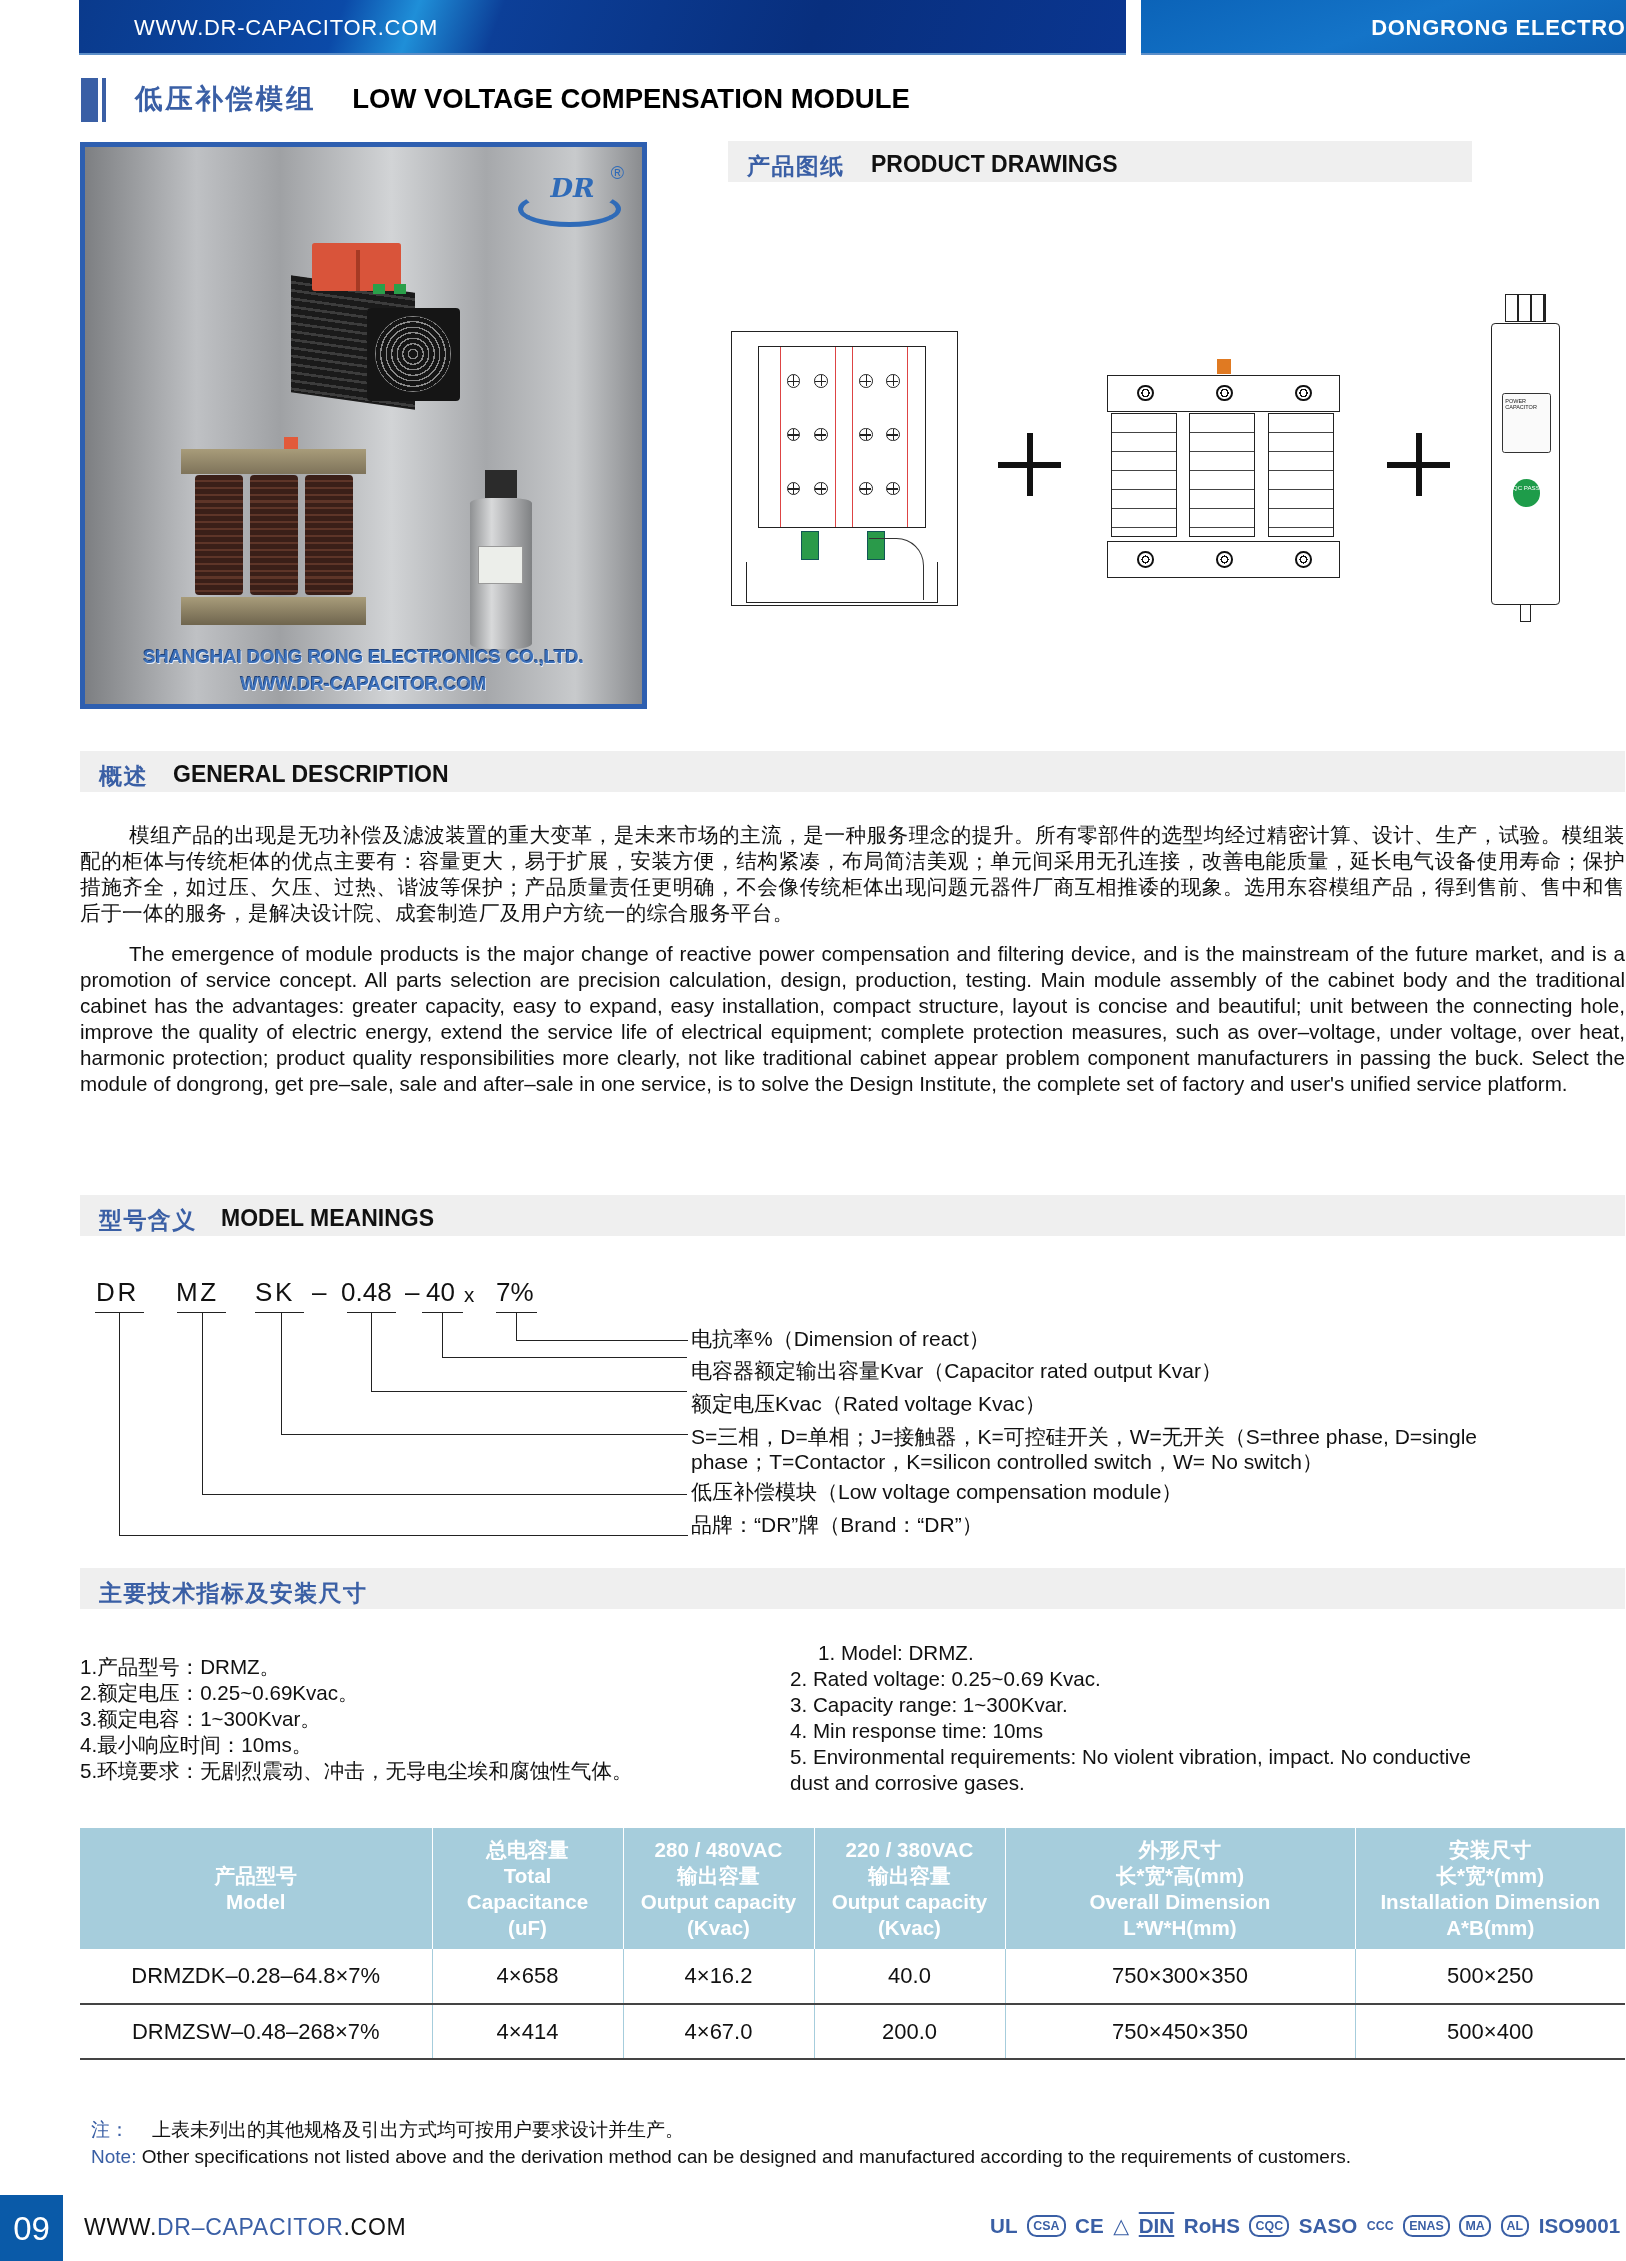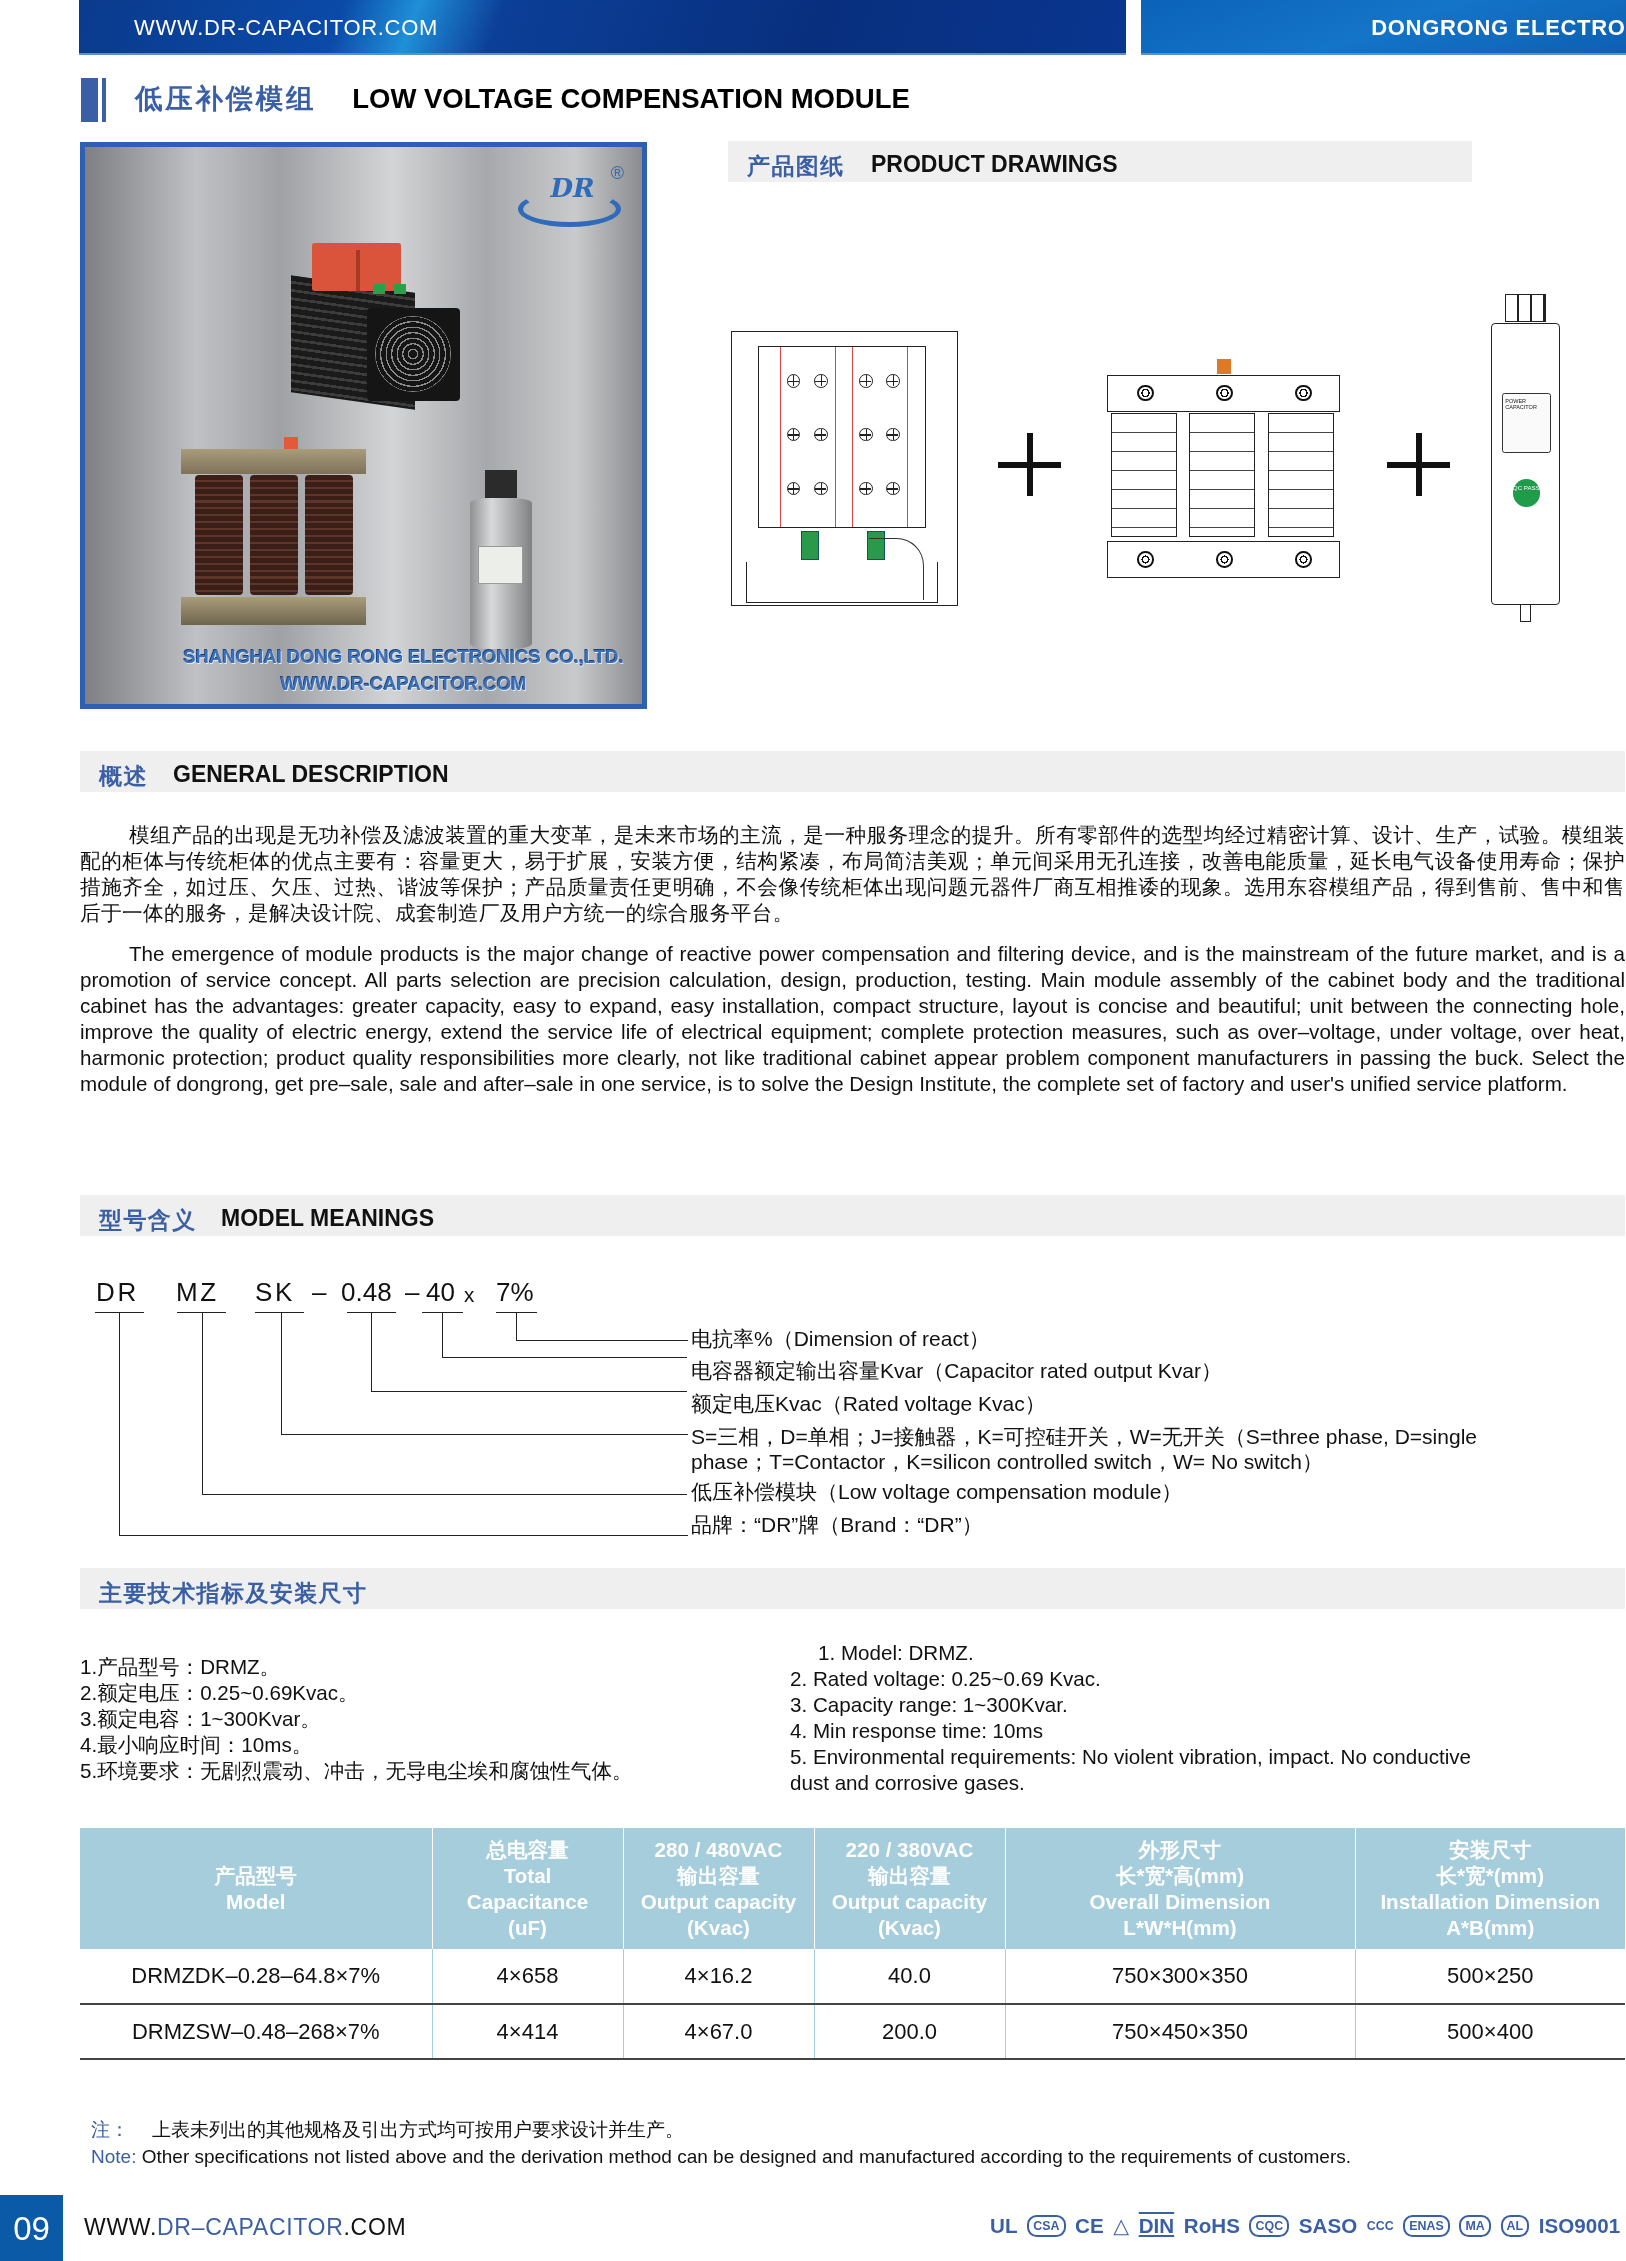--- a/index.html
+++ b/index.html
@@ -56,21 +56,21 @@
   .reactor .coil { position: absolute; top: 26px; width: 48px; height: 120px; background: repeating-linear-gradient(180deg, #3a1f18 0 4.8px, #5e3528 4.8px 6.9px); border-radius: 4.1px; }
   .reactor .c1 { left: 13.7px; } .reactor .c2 { left: 69px; } .reactor .c3 { left: 124px; }
   .reactor .plug { position: absolute; left: 103px; top: -12.4px; width: 13.7px; height: 12.4px; background: #e25a3a; }
 
   
   .cap { position: absolute; left: 385px; top: 323px; width: 62px; height: 179px; }
   .cap .body { position: absolute; left: 0; top: 27.5px; width: 62px; height: 151px; border-radius: 20.6px/5.5px; background: linear-gradient(90deg, #8f9193, #d8d9da 35%, #b6b7b9 60%, #7f8183); }
   .cap .head { position: absolute; left: 15px; top: 0; width: 32px; height: 27.5px; background: #2b2b2b; }
   .cap .label { position: absolute; left: 8.2px; top: 76px; width: 45px; height: 38px; background: #eceeea; border: 0.7px solid #999; }
 
-  .photo-caption { position: absolute; left: 0; width: 100%; text-align: center; font-weight: bold; color: #3b6fb8; text-shadow: 0.7px 0.7px 0 #e8eef8, -0.7px -0.7px 0 #1d3f78; margin-left: 40px; }
+  .photo-caption { position: absolute; left: 0; width: 100%; text-align: center; font-weight: bold; color: #3b6fb8; text-shadow: 0.7px 0.7px 0 #e8eef8, -0.7px -0.7px 0 #1d3f78; }
   .photo-caption.l1 { top: 499px; font-size: 18.5px; }
   .photo-caption.l2 { top: 526px; font-size: 18.5px; }
 
   
   .sec-head { position: absolute; height: 41px; background: #efefef; }
   .sec-head .cn { position: absolute; left: 19px; top: 9.6px; font-size: 23px; font-weight: bold; color: #3a5fa5; letter-spacing: 1.4px; }
   .sec-head .en { position: absolute; top: 9.6px; font-size: 23px; font-weight: bold; color: #111; }
 
   
   .drawing { position: absolute; }

